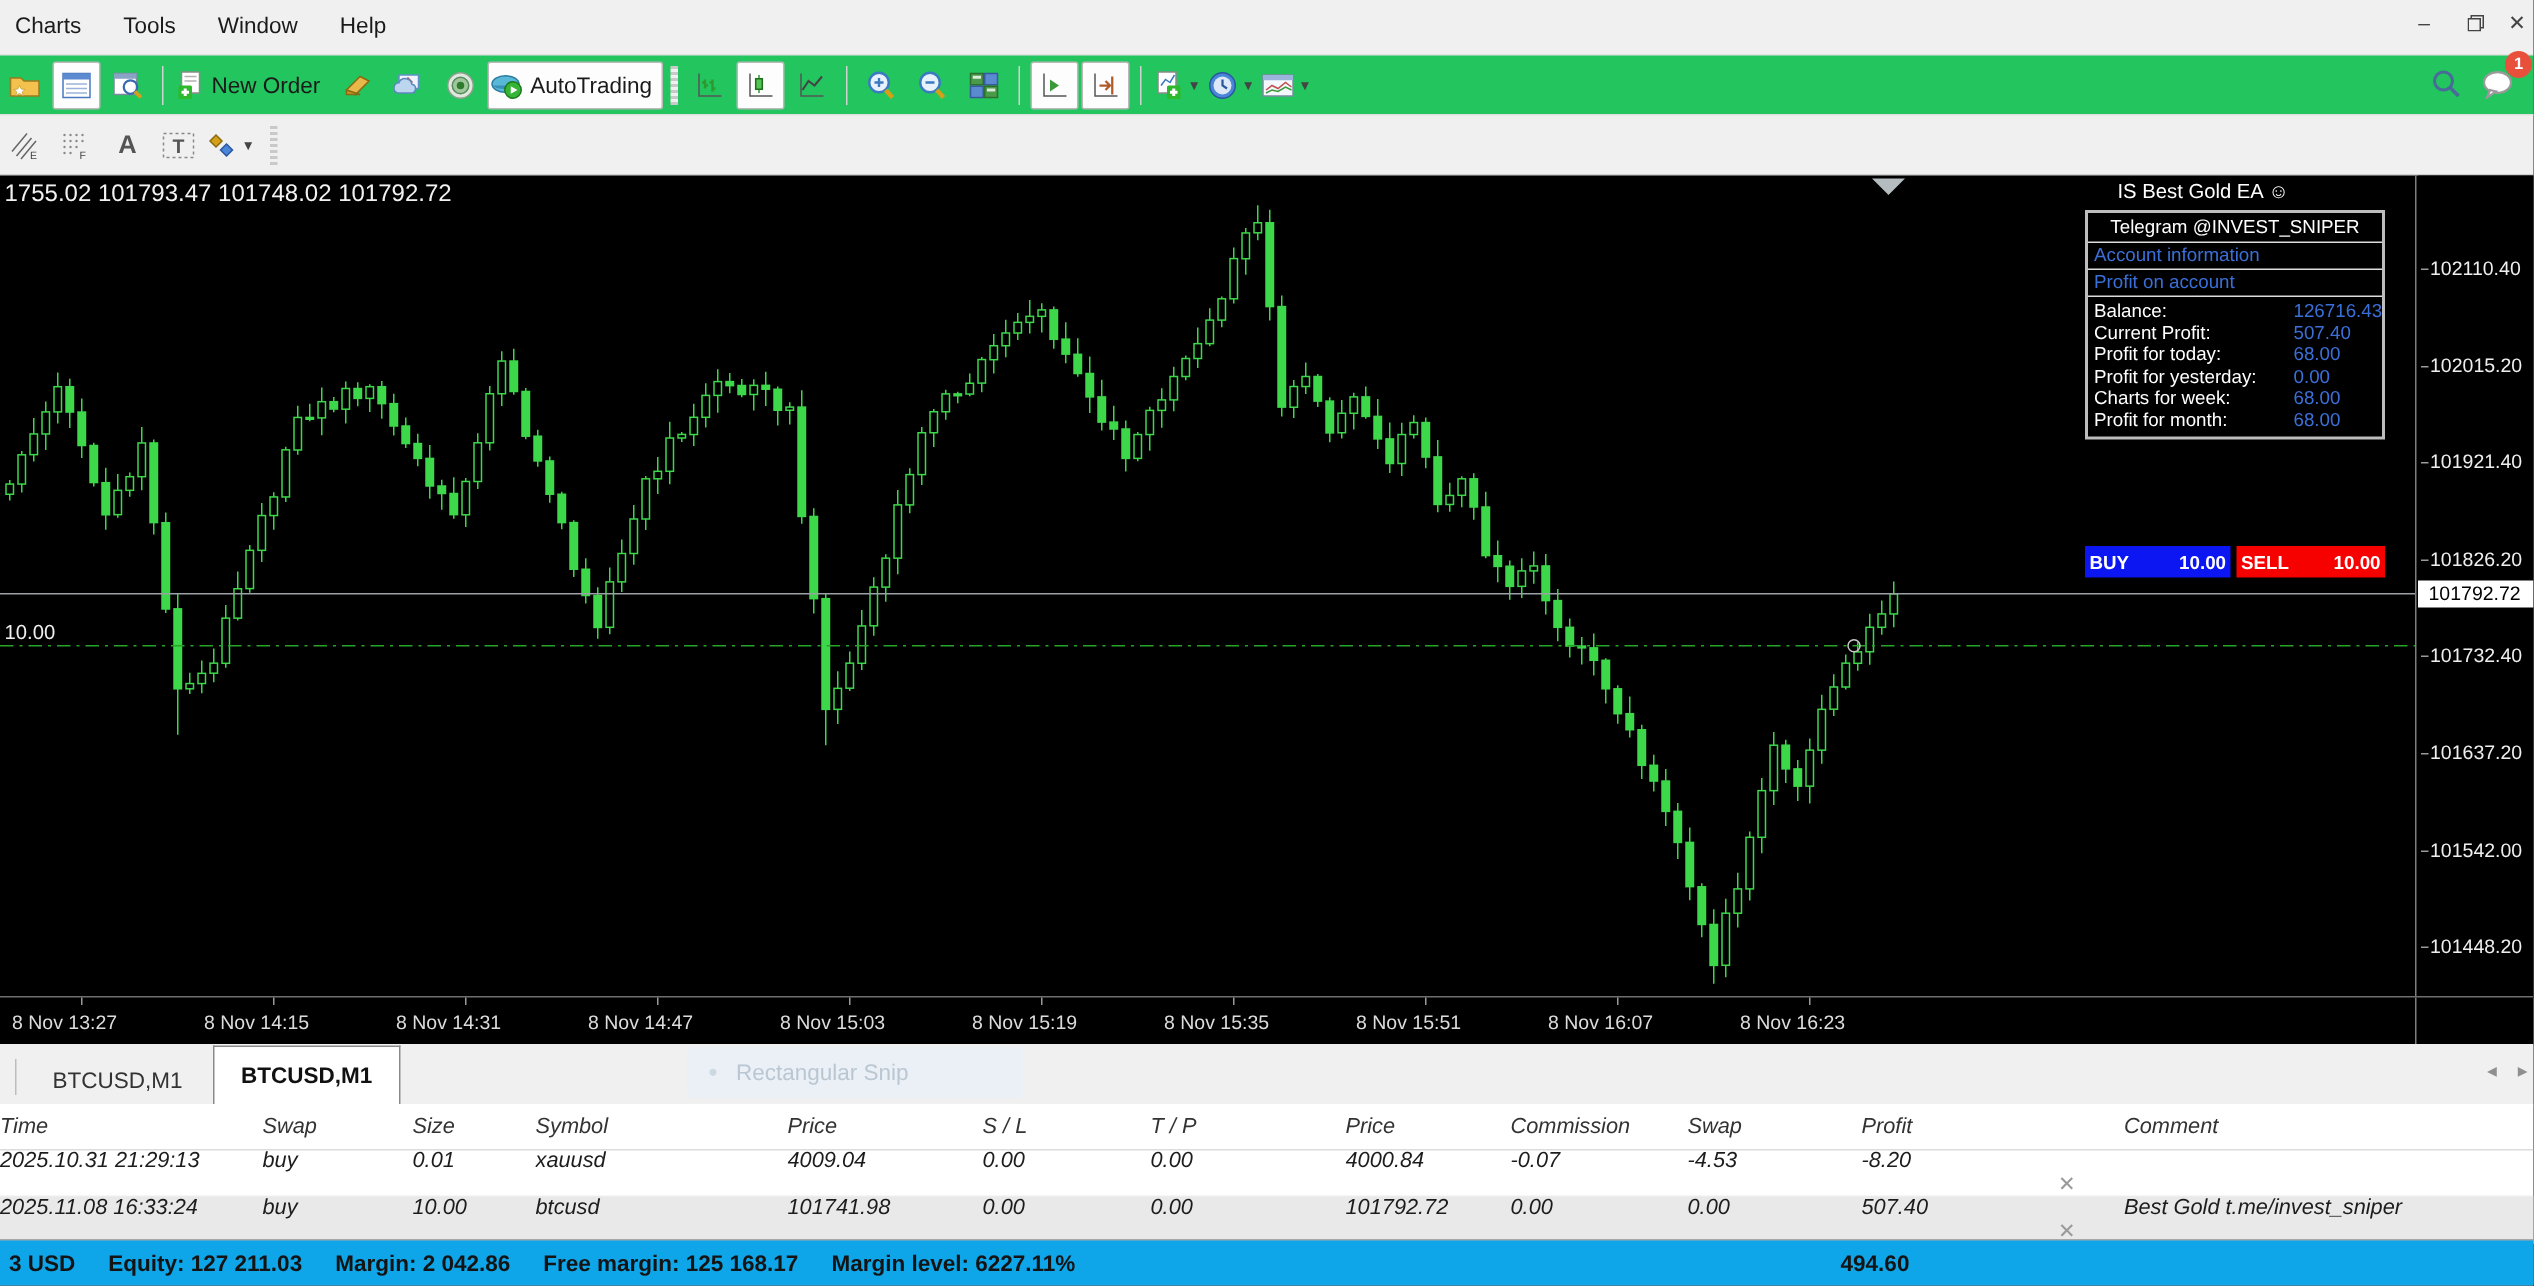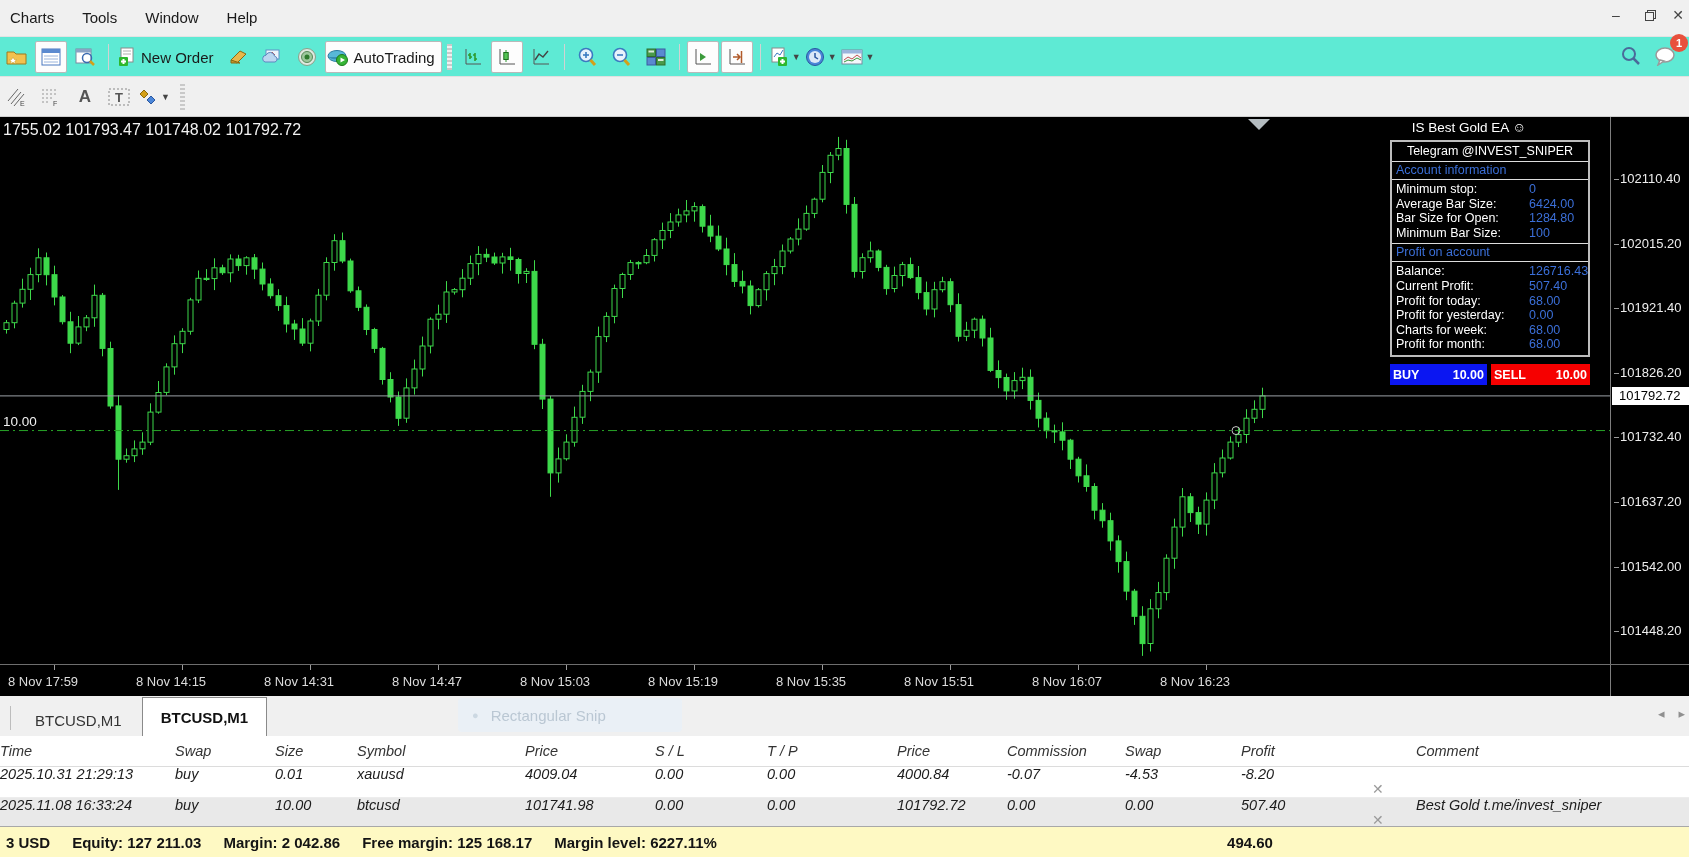--- a/index.html
+++ b/index.html
@@ -6,21 +6,21 @@
   body{width:1689px;height:857px;position:relative;overflow:hidden;
        font-family:"Liberation Sans",sans-serif;-webkit-font-smoothing:antialiased;}
   .abs{position:absolute;}
   
   #menubar{left:0;top:0;width:1689px;height:36px;background:#f0f0f0;display:flex;align-items:flex-start;}
   .menu-item{font-size:15px;color:#1a1a1a;padding:0 14px;line-height:36px;cursor:default;}
   .menu-item:first-child{padding-left:10px;}
   #win-controls{position:absolute;right:0;top:0;height:30px;display:flex;}
   .win-btn{width:34px;height:30px;display:flex;align-items:center;justify-content:center;color:#444;font-size:14px;}
   
-  #toolbar1{left:0;top:36px;width:1689px;height:40px;background:#5eead4;display:flex;align-items:center;border-top:1px solid #e3e3e3;}
+  #toolbar1{left:0;top:36px;width:1689px;height:40px;background:#22c55e;display:flex;align-items:center;border-top:1px solid #e3e3e3;}
   #toolbar2{left:0;top:76px;width:1689px;height:40px;background:#f0f0f0;display:flex;align-items:center;border-top:1px solid #e0e0e0;}
   .tbtn{height:30px;min-width:30px;display:flex;align-items:center;justify-content:center;margin:0 1px;border:1px solid transparent;border-radius:2px;}
   .tbtn.pressed{background:#fdfdfd;border:1px solid #b9b9b9;}
   .tbtn .lbl{font-size:15px;color:#1a1a1a;padding:0 6px 0 4px;}
   .tsep{width:1px;height:26px;background:#d2d2d2;margin:0 6px;}
   .grip{width:5px;height:26px;margin:0 4px;background:repeating-linear-gradient(180deg,#c9c9c9 0 2px,#f0f0f0 2px 4px);}
   .caret{font-size:9px;color:#444;margin-left:3px;}
   #tb-right{position:absolute;right:6px;top:40px;display:flex;align-items:center;}
   .badge{position:absolute;right:-8px;top:-7px;width:18px;height:18px;border-radius:50%;background:#e8503c;color:#fff;
          font-size:11px;font-weight:bold;display:flex;align-items:center;justify-content:center;}
@@ -72,21 +72,21 @@
   
   #trade-table{left:0;top:736px;width:1689px;background:#fff;font-size:14.5px;color:#1c1c1c;}
   .trow{display:grid;grid-template-columns:175px 100px 82px 168px 130px 112px 130px 110px 118px 116px 125px 50px 1fr;
         align-items:center;height:30px;border-bottom:1px solid #ededed;}
   .trow.head{color:#333;border-bottom:1px solid #dcdcdc;}
   .trow.hl{background:#e9e9e9;}
   .tcell{text-align:left;padding-right:10px;white-space:nowrap;overflow:hidden;font-style:italic;}
   .tcell.comment{padding-right:14px;}
   .closex{color:#9a9a9a;font-size:14px;text-align:left;padding-left:6px;}
   
-  #statusbar{left:0;top:826px;width:1689px;height:31px;background:#fef9c3;border-top:1px solid #a8a8a8;
+  #statusbar{left:0;top:826px;width:1689px;height:31px;background:#0ea5e9;border-top:1px solid #a8a8a8;
              display:flex;align-items:center;font-size:15px;font-weight:bold;color:#141414;}
   #statusbar span{margin-left:22px;white-space:nowrap;}
   #statusbar .first{margin-left:6px;}
   #sb-profit{position:absolute;left:1205px;width:90px;text-align:center;margin:0 !important;}
   svg{display:block;}
 </style>
 </head>
 <body>
 
 <div id="menubar" class="abs">
@@ -640,26 +640,20 @@
         <line x1="0" x2="1610" y1="278.90563976511885" y2="278.90563976511885" stroke="#9ba1a6"></line>
         <circle cx="1236" cy="313.54991123856223" r="4" fill="none" stroke="#c8c8c8"></circle>
       </svg>
     <div id="ohlc">1755.02 101793.47 101748.02 101792.72</div>
     <div id="ea-badge">IS Best Gold EA ☺</div>
     <div id="shift-marker"></div>
     <div id="pos-vol" style="top: 296.55px;">10.00</div>
     <div id="ea-panel">
       <div class="ptitle">Telegram @INVEST_SNIPER</div>
       <div class="phead">Account information</div>
-      <div class="psec" id="panel-sec1">
-          <div class="prow"><span>Minimum stop:</span><span class="v">0</span></div>
-          <div class="prow"><span>Average Bar Size:</span><span class="v">6424.00</span></div>
-          <div class="prow"><span>Bar Size for Open:</span><span class="v">1284.80</span></div>
-          <div class="prow"><span>Minimum Bar Size:</span><span class="v">100</span></div>
-        </div>
       <div class="phead">Profit on account</div>
       <div class="psec" id="panel-sec2">
           <div class="prow"><span>Balance:</span><span class="v">126716.43</span></div>
           <div class="prow"><span>Current Profit:</span><span class="v">507.40</span></div>
           <div class="prow"><span>Profit for today:</span><span class="v">68.00</span></div>
           <div class="prow"><span>Profit for yesterday:</span><span class="v">0.00</span></div>
           <div class="prow"><span>Charts for week:</span><span class="v">68.00</span></div>
           <div class="prow"><span>Profit for month:</span><span class="v">68.00</span></div>
         </div>
     </div>
@@ -683,21 +677,21 @@
         <div class="pricelab" style="top: 377.092px;">101637.20<div class="tick" style="top: 8px;"></div></div>
         <div class="pricelab" style="top: 442.092px;">101542.00<div class="tick" style="top: 8px;"></div></div>
         <div class="pricelab" style="top: 506.137px;">101448.20<div class="tick" style="top: 8px;"></div></div>
       </div>
     <div id="cur-price" style="top: 269.906px;">101792.72</div>
   </div>
 </div>
 
 <div id="timeaxis" class="abs">
   <div id="time-labels">
-      <div class="timelab" style="left: 8px;">8 Nov 17:59</div>
+      <div class="timelab" style="left: 8px;">8 Nov 13:27</div>
       <div class="ttick" style="left: 54px;"></div>
       <div class="timelab" style="left: 136px;">8 Nov 14:15</div>
       <div class="ttick" style="left: 182px;"></div>
       <div class="timelab" style="left: 264px;">8 Nov 14:31</div>
       <div class="ttick" style="left: 310px;"></div>
       <div class="timelab" style="left: 392px;">8 Nov 14:47</div>
       <div class="ttick" style="left: 438px;"></div>
       <div class="timelab" style="left: 520px;">8 Nov 15:03</div>
       <div class="ttick" style="left: 566px;"></div>
       <div class="timelab" style="left: 648px;">8 Nov 15:19</div>

